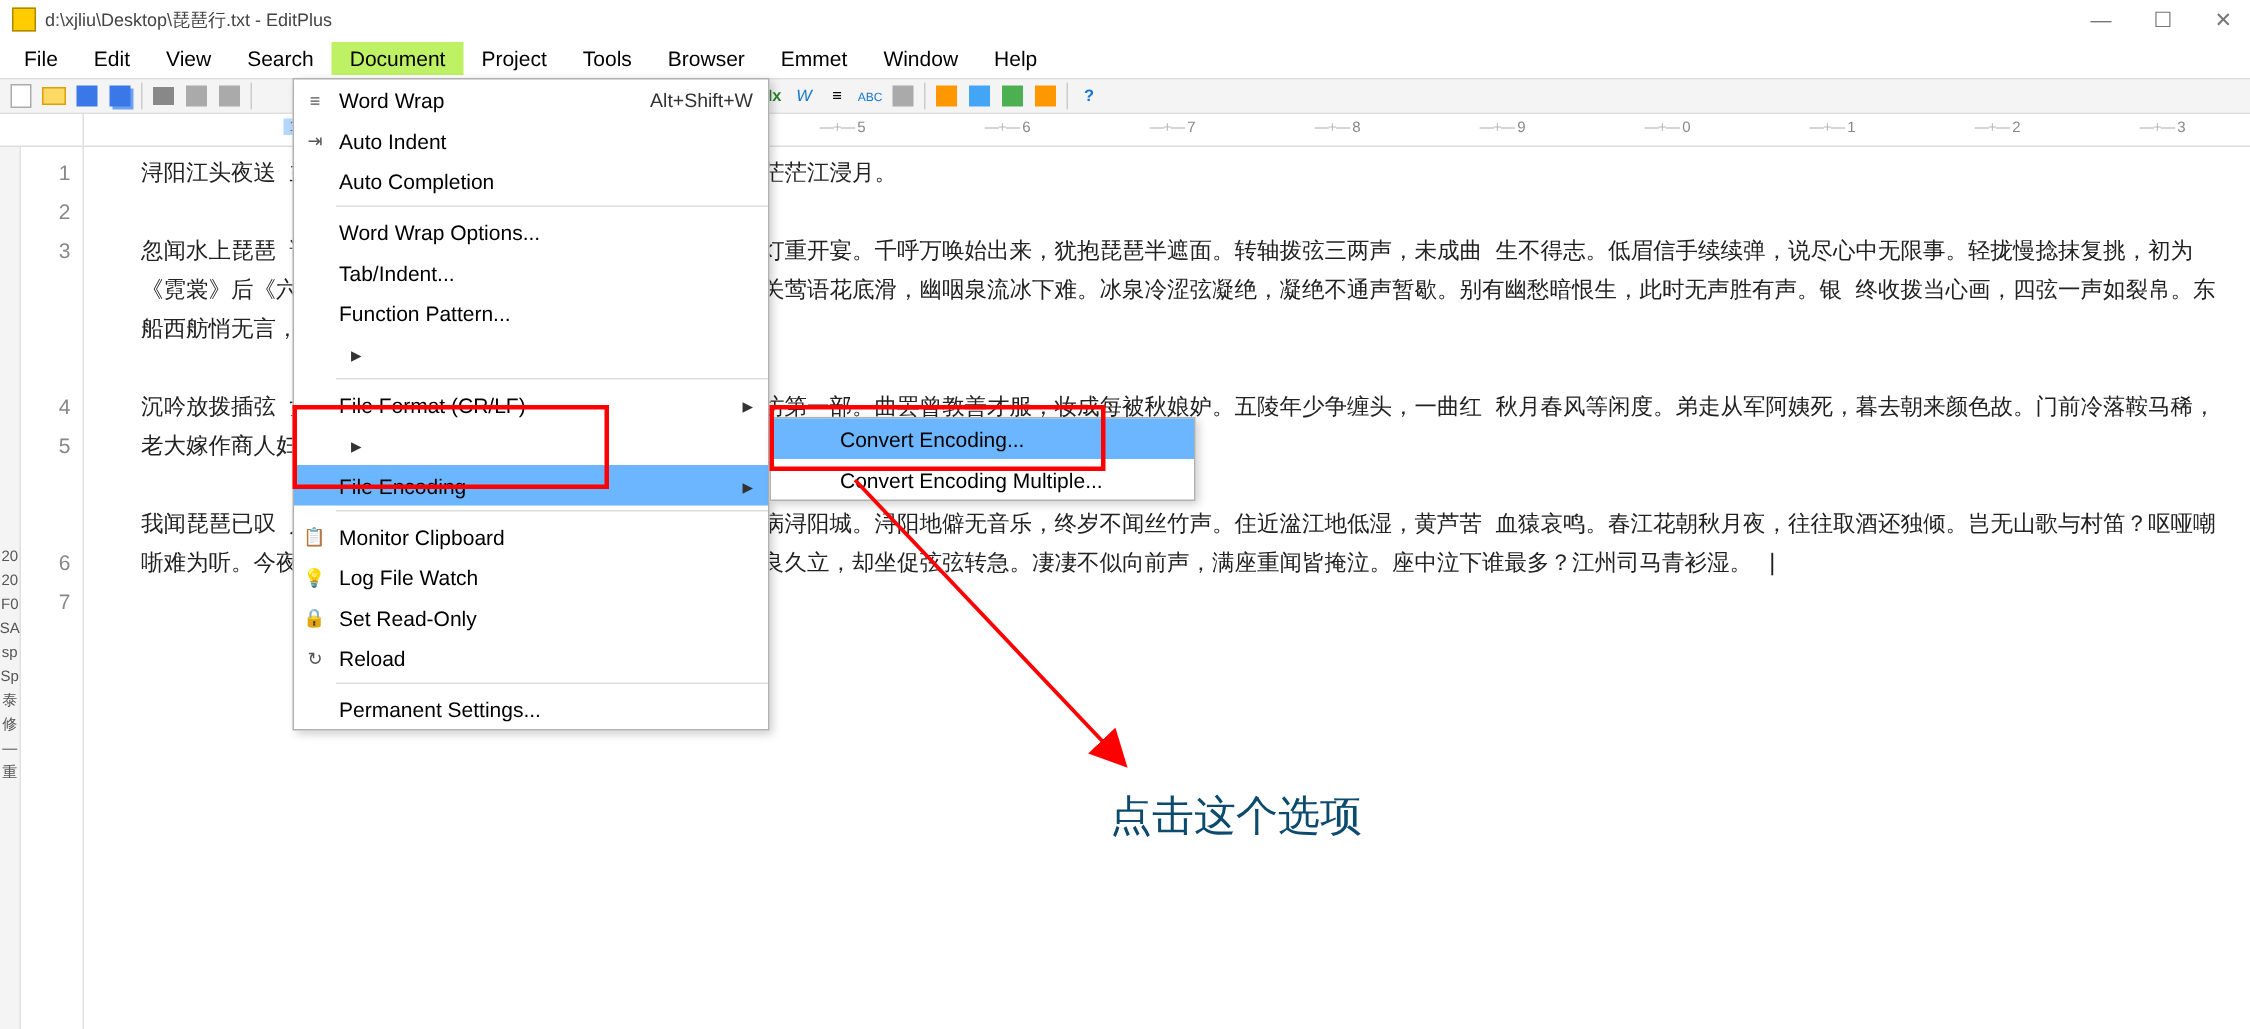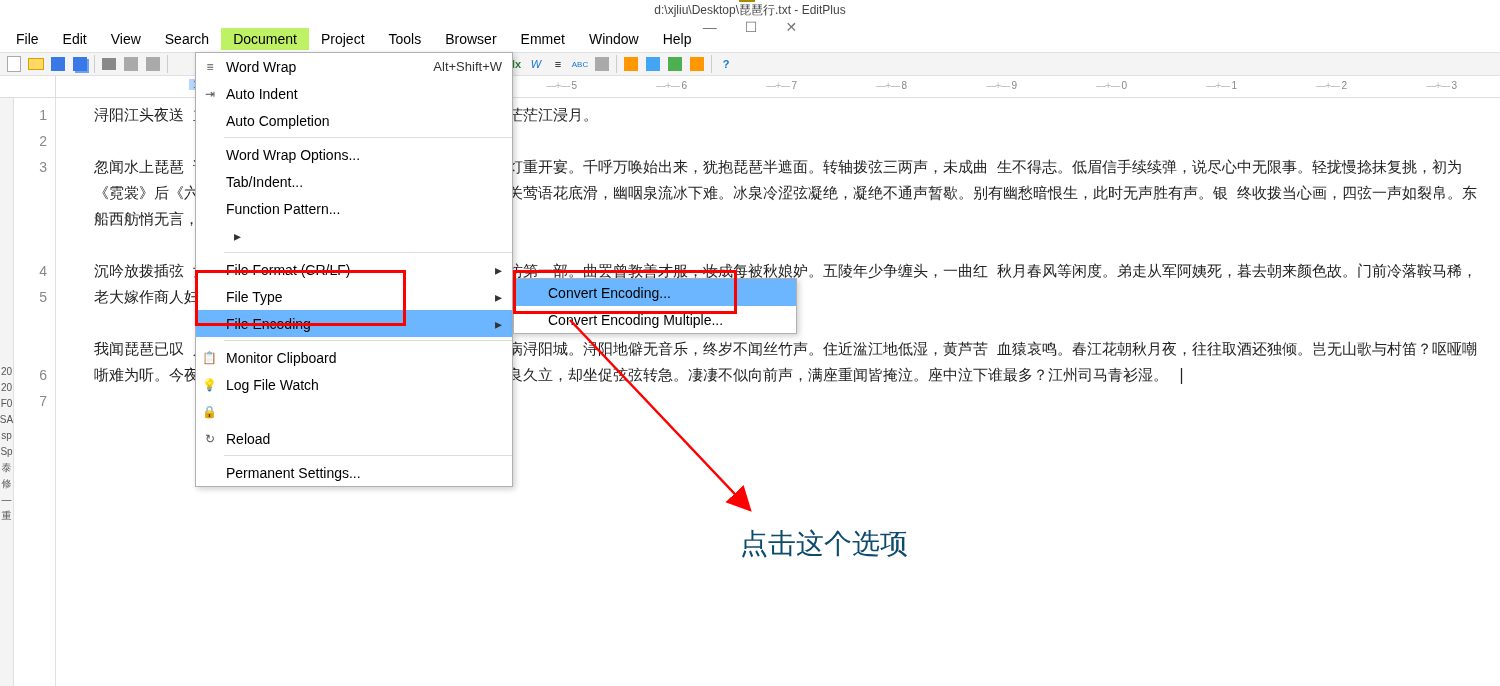--- a/index.html
+++ b/index.html
@@ -1,17 +1,17 @@
 <!DOCTYPE html>
 <html><head>
 <meta charset="utf-8">
 <style>
 * { box-sizing: border-box; margin: 0; padding: 0; }
 body { font-family: "Microsoft YaHei", Arial, sans-serif; font-size: 13px; background: #fff; overflow: hidden; }
-.titlebar { height: 26px; display: flex; align-items: center; padding: 0 8px; background: #fff; color: #333; flex-direction: column; }
+.titlebar { height: 26px; display: flex; align-items: center; padding: 0 8px; background: #fff; color: #333; }
 .titlebar-icon { width: 16px; height: 16px; margin-right: 6px; background: #ffcc00; border: 1px solid #aa8800; }
 .titlebar-title { flex: 1; font-size: 12px; color: #444; }
 .win-controls { display: flex; gap: 20px; font-size: 14px; color: #777; }
 .win-controls span { cursor: pointer; padding: 0 4px; }
 .menubar { height: 26px; display: flex; align-items: center; padding: 0 4px; background: #fff; font-size: 14px; }
 .menubar .mi { padding: 3px 12px; cursor: pointer; }
 .menubar .mi.active { background: #bef264; }
 .toolbar { height: 24px; display: flex; align-items: center; padding: 2px 4px; background: #f4f4f4; border-top: 1px solid #e0e0e0; border-bottom: 1px solid #e0e0e0; gap: 2px; }
 .tbtn { width: 20px; height: 20px; display: inline-flex; align-items: center; justify-content: center; cursor: pointer; font-size: 11px; }
 .tsep { width: 1px; height: 18px; background: #ccc; margin: 0 2px; }
@@ -40,21 +40,21 @@
 .dropdown .row { display: flex; align-items: center; height: 27px; font-size: 14px; cursor: pointer; }
 .dropdown .row .iconcol { width: 28px; text-align: center; color: #555; font-size: 12px; }
 .dropdown .row .lbl { flex: 1; padding-left: 2px; }
 .dropdown .row .sc { padding: 0 10px; color: #333; font-size: 13px; }
 .dropdown .row .arr { padding: 0 10px; color: #333; }
 .dropdown .row.hl { background: #6bb6ff; }
 .dropdown .sep { height: 1px; background: #ddd; margin: 3px 0 3px 28px; }
 .submenu { position: absolute; left: 513px; top: 278px; width: 284px; background: #fff; border: 1px solid #b0b0b0; box-shadow: 2px 2px 6px rgba(0,0,0,.2); z-index: 11; }
 .submenu .row { display: flex; align-items: center; height: 27px; font-size: 14px; cursor: pointer; }
 .submenu .row .iconcol { width: 34px; }
-.submenu .row .lbl { flex: 1; }
+.submenu .row .lbl { flex: 1; margin-left: 12px; }
 .submenu .row.hl { background: #6bb6ff; }
 .redbox1 { position: absolute; left: 195px; top: 270px; width: 211px; height: 56px; border: 3px solid #ff0000; z-index: 20; pointer-events: none; }
 .redbox2 { position: absolute; left: 513px; top: 270px; width: 224px; height: 44px; border: 3px solid #ff0000; z-index: 20; pointer-events: none; }
 .annot { position: absolute; left: 740px; top: 525px; color: #0c4a6e; font-size: 28px; font-weight: 400; z-index: 20; pointer-events: none; }
 .arrow-svg { position: absolute; left: 560px; top: 310px; z-index: 19; pointer-events: none; }
 </style>
 </head>
 <body>
 
 <div class="titlebar">
@@ -217,39 +217,39 @@
     <span class="arr">▸</span>
   </div>
   <div class="sep"></div>
   <div class="row">
     <span class="iconcol"></span>
     <span class="lbl">File Format (CR/LF)</span>
     <span class="arr">▸</span>
   </div>
   <div class="row">
     <span class="iconcol"></span>
-    <span class="lbl">File Type</span>
     <span class="arr">▸</span>
   </div>
   <div class="row hl">
     <span class="iconcol"></span>
     <span class="lbl">File Encoding</span>
     <span class="arr">▸</span>
   </div>
   <div class="sep"></div>
   <div class="row">
     <span class="iconcol">📋</span>
     <span class="lbl">Monitor Clipboard</span>
   </div>
   <div class="row">
     <span class="iconcol">💡</span>
     <span class="lbl">Log File Watch</span>
   </div>
   <div class="row">
     <span class="iconcol">🔒</span>
+    <span class="lbl">Set Read-Only</span>
   </div>
   <div class="row">
     <span class="iconcol">↻</span>
     <span class="lbl">Reload</span>
   </div>
   <div class="sep"></div>
   <div class="row">
     <span class="iconcol"></span>
     <span class="lbl">Permanent Settings...</span>
   </div>

